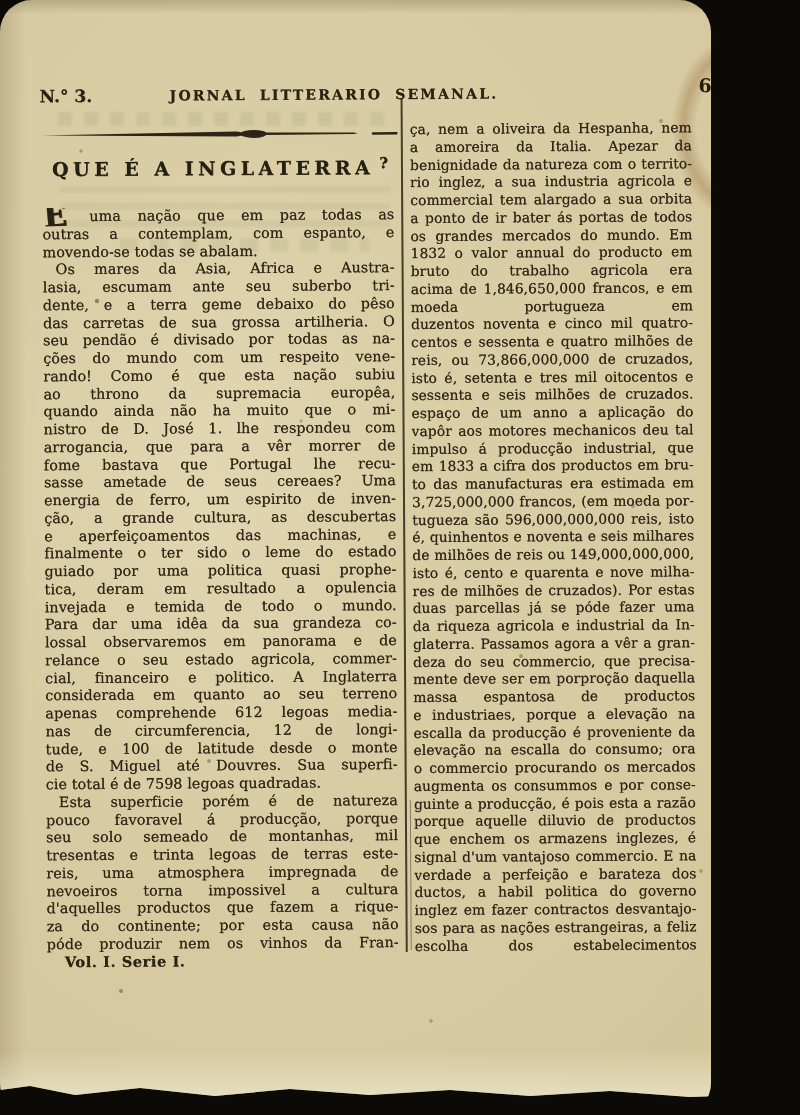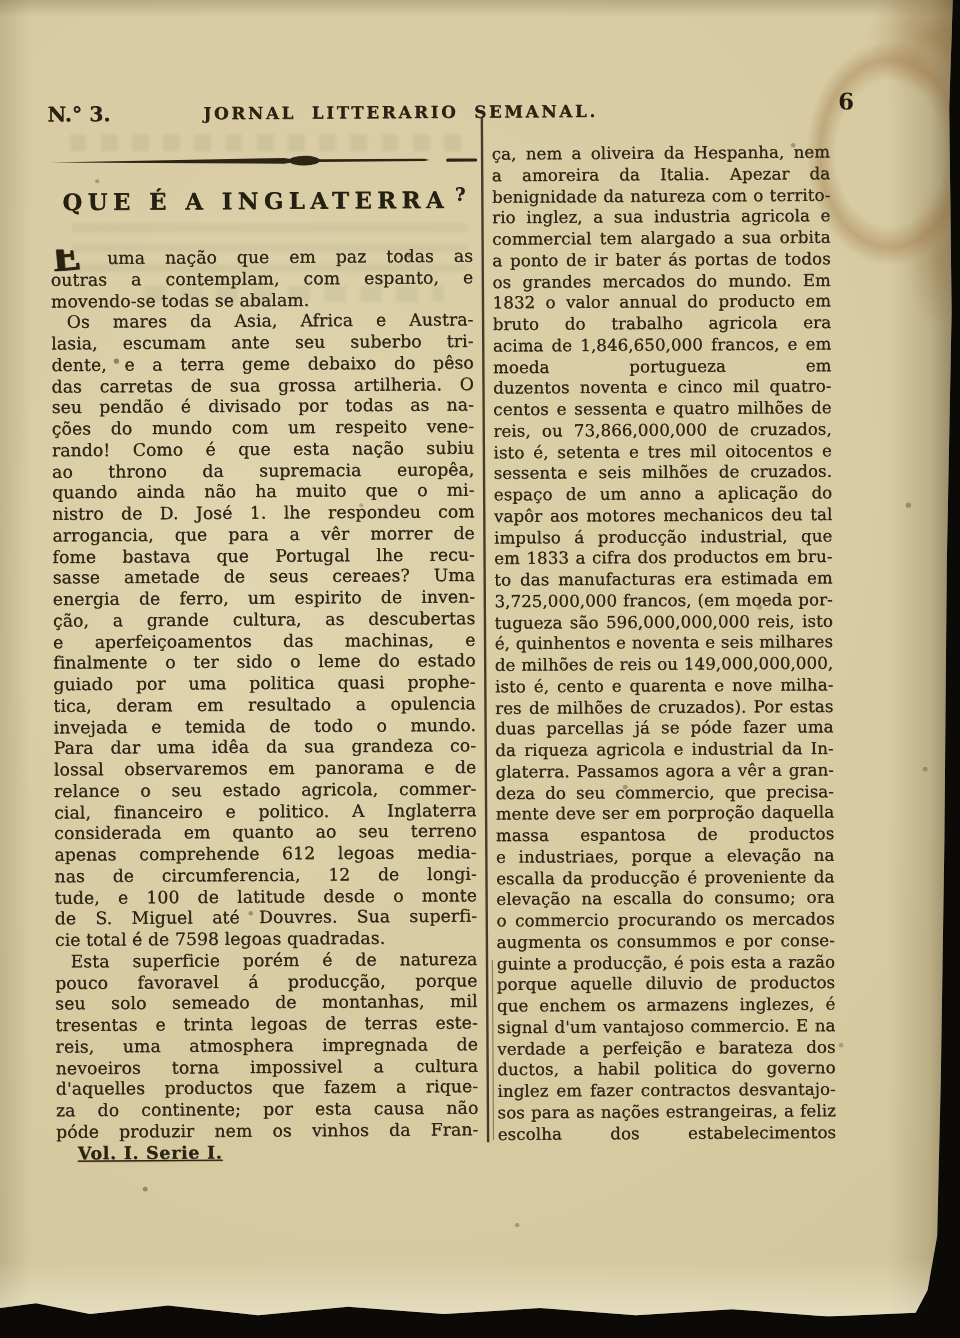--- a/index.html
+++ b/index.html
@@ -1,17 +1,17 @@
 <!DOCTYPE html>
 <html><head>
 <meta charset="utf-8">
 <style>
   html,body{margin:0;padding:0;background:#0c0a06;}
-  .scan{position:relative;width:800px;height:1115px;overflow:hidden;background:#0c0a06;
-        font-family:"DejaVu Serif","Liberation Serif",serif;}
+  .scan{position:relative;width:711px;height:1115px;overflow:hidden;background:#0c0a06;
+        font-family:"DejaVu Serif","Liberation Serif",serif;border-radius:32px;}
   .paper{position:absolute;inset:0;
     clip-path:polygon(0px 0px,794px 0px,791px 90px,793px 260px,789px 470px,787px 700px,
       784px 900px,781px 1030px,773px 1075px,763px 1094px,690px 1097px,610px 1091px,
       530px 1096px,450px 1090px,370px 1095px,290px 1089px,215px 1096px,140px 1088px,
       75px 1095px,30px 1086px,0px 1090px);
     background:
       radial-gradient(90px 120px at 742px 128px, rgba(141,96,44,0) 50%, rgba(141,96,44,0.33) 65%, rgba(141,96,44,0) 78%),
       radial-gradient(80px 70px at 780px 30px, rgba(133,88,38,0.40), rgba(133,88,38,0) 72%),
       radial-gradient(35px 80px at 782px 215px, rgba(135,90,40,0.28), rgba(135,90,40,0) 75%),
       linear-gradient(0deg, rgba(238,233,210,0.9), rgba(238,233,210,0.5) 30px, rgba(238,233,210,0) 65px),
@@ -44,21 +44,21 @@
   .tl.end{text-align-last:left;}
   .tl.ind{text-indent:13px;}
   .tl.dc{padding-left:47px;position:relative;}
   .dcg{position:absolute;left:1px;top:-8px;font-size:31px;font-weight:bold;line-height:1;
        color:#2a2112;transform:rotate(-5deg);
        text-shadow:0.6px 0.6px 0.7px rgba(40,30,15,0.8), -0.4px 0.2px 0.4px rgba(40,30,15,0.5);}
   .vrule{position:absolute;background:rgba(42,34,19,0.85);}
   .vrule-main{left:403px;top:98px;width:1.6px;height:854px;}
   .vrule-b{left:408px;top:800px;width:1px;height:150px;opacity:0.55;}
   .footer{position:absolute;left:62px;top:951px;font-size:14.5px;font-weight:bold;color:#2b2313;
-          letter-spacing:0.6px;text-shadow:0.3px 0.3px 0.4px rgba(45,36,20,0.7);text-decoration:underline;}
+          letter-spacing:0.6px;text-shadow:0.3px 0.3px 0.4px rgba(45,36,20,0.7);}
   .ghost{position:absolute;filter:blur(1.3px);opacity:0.5;pointer-events:none;}
   .ghost1{left:58px;top:112px;width:330px;height:14px;
           background:repeating-linear-gradient(90deg, rgba(100,112,70,0.22) 0 14px, rgba(100,112,70,0) 14px 26px);}
   .ghost2{left:60px;top:186px;width:330px;height:46px;
           background:repeating-linear-gradient(180deg, rgba(100,112,70,0.16) 0 7px, rgba(100,112,70,0) 7px 17px);}
   .ghost3{left:120px;top:238px;width:250px;height:14px;
           background:repeating-linear-gradient(90deg, rgba(100,112,70,0.18) 0 18px, rgba(100,112,70,0) 18px 30px);}
   .speckles{position:absolute;left:0;top:0;width:2px;height:2px;border-radius:50%;background:transparent;
     box-shadow:
       96px 300px 0 1.2px rgba(70,55,28,.5), 340px 212px 0 .8px rgba(70,55,28,.45),

